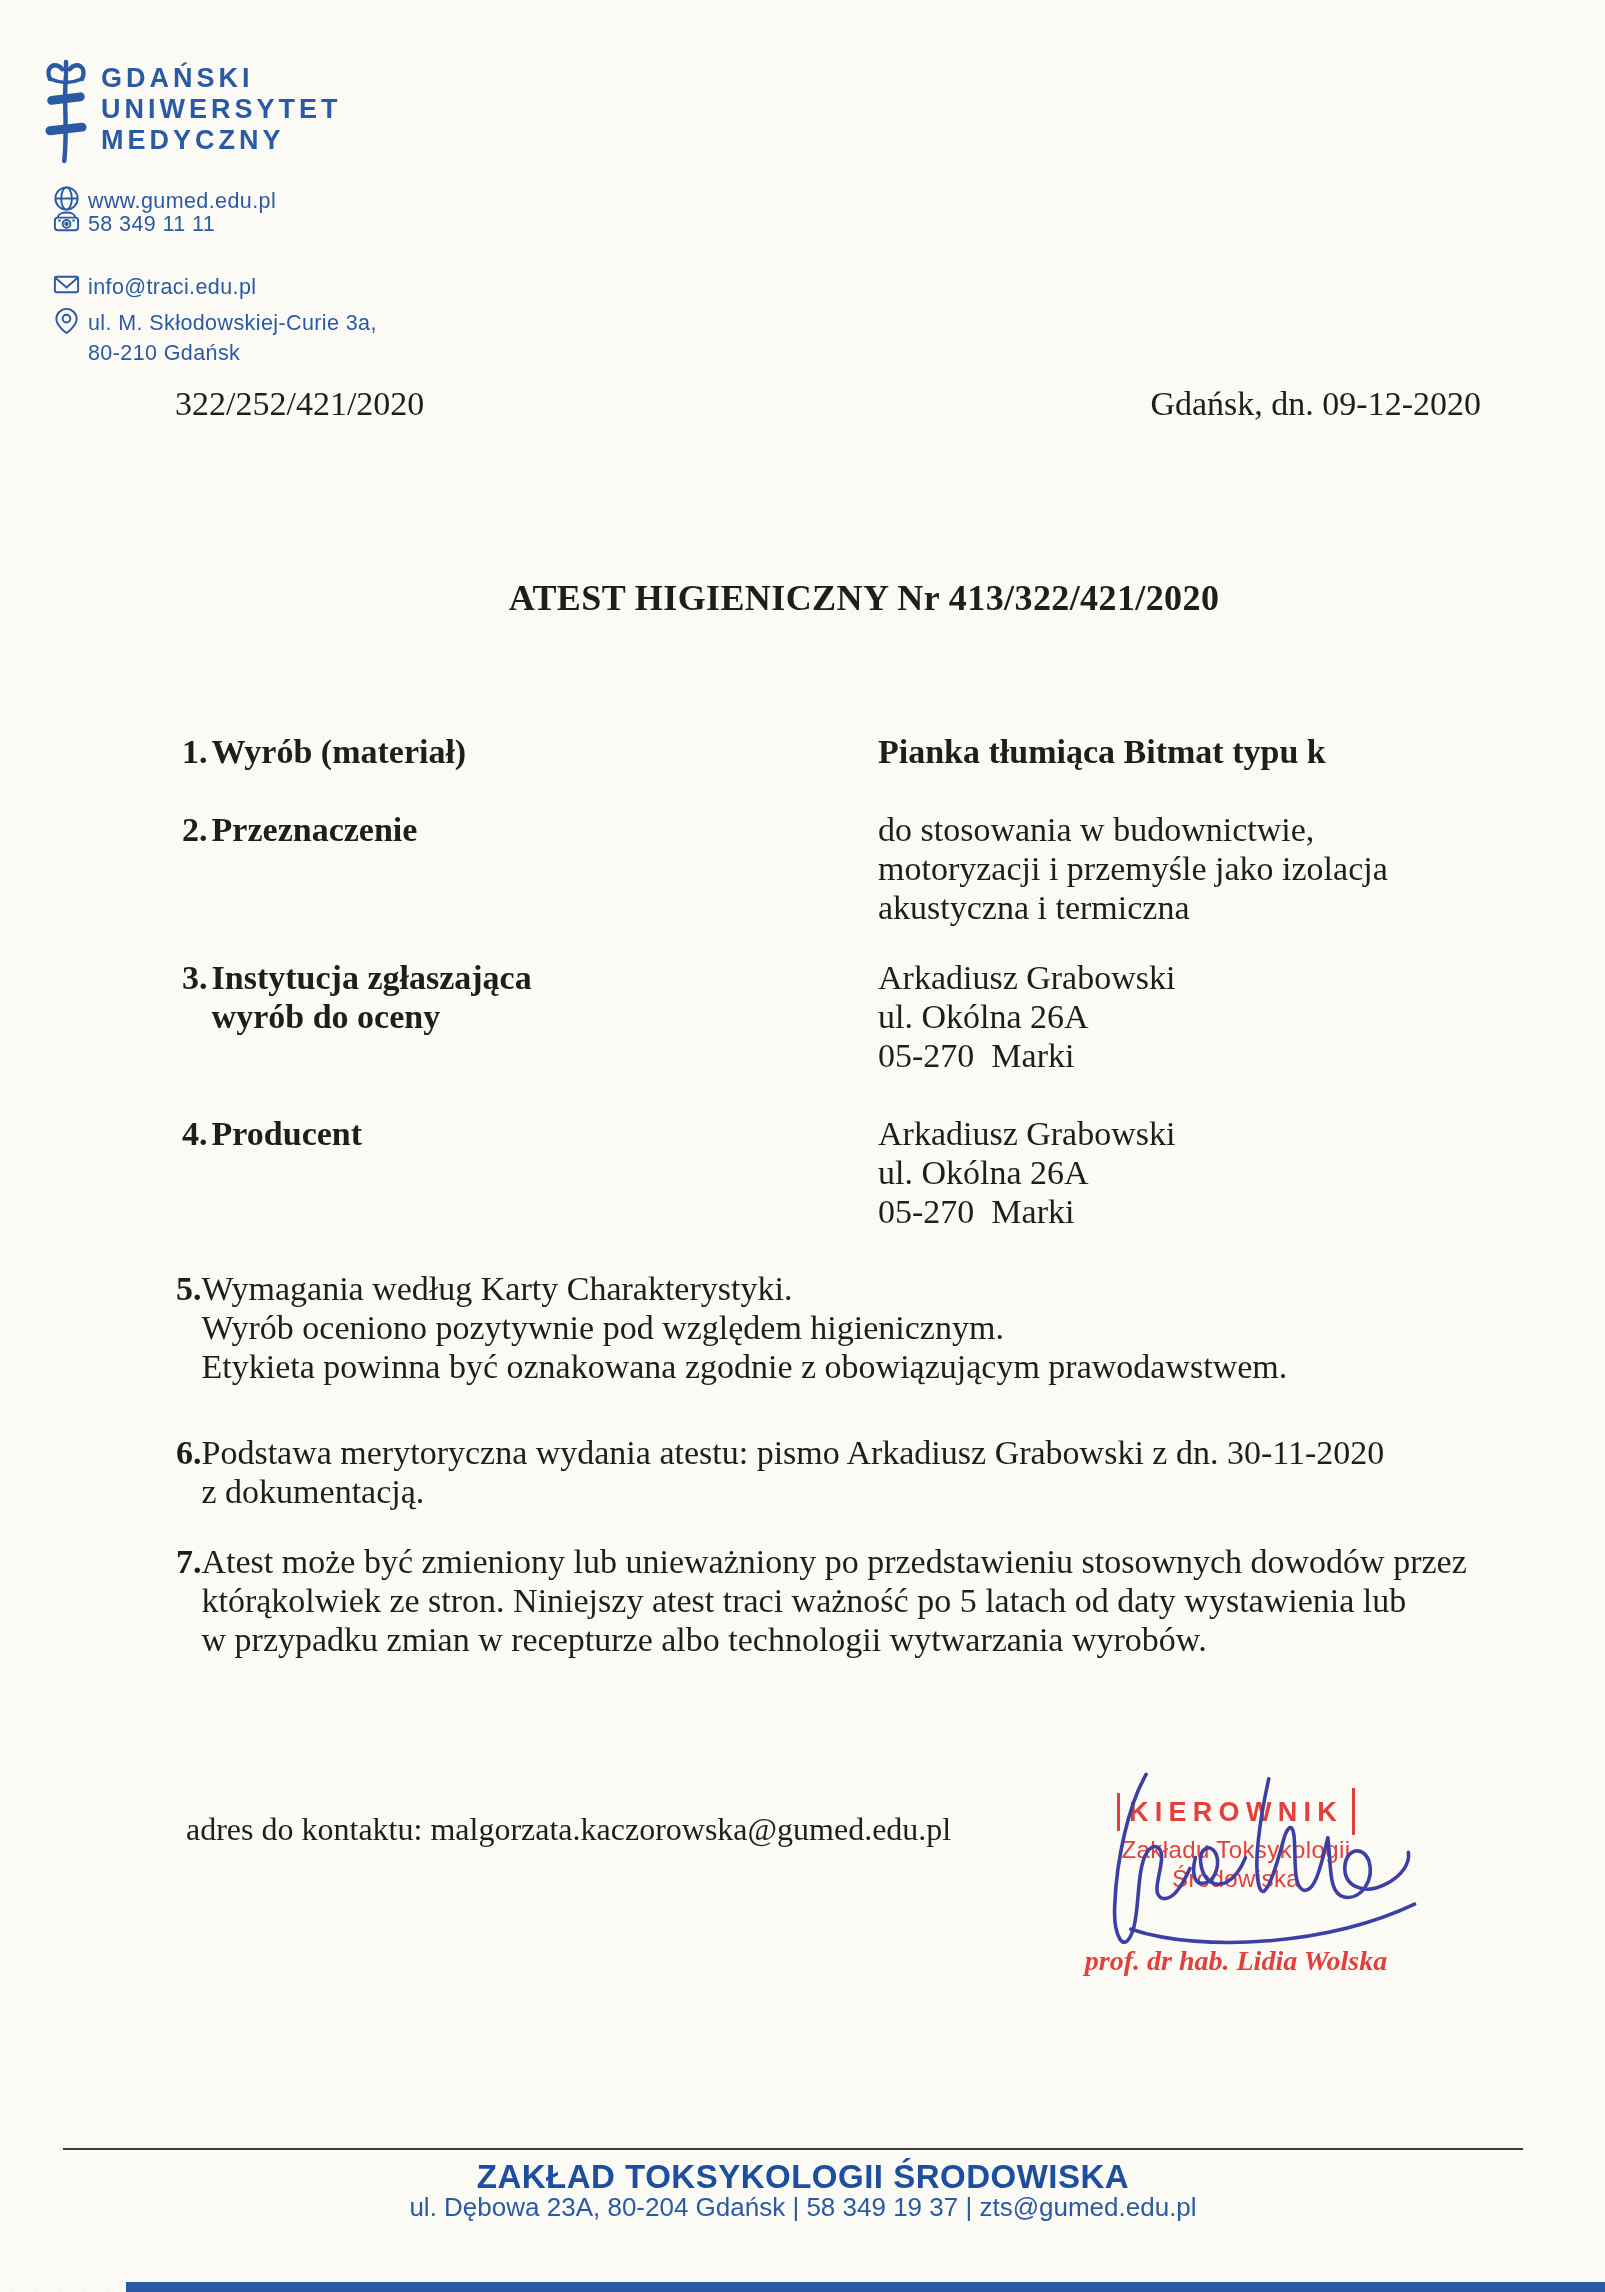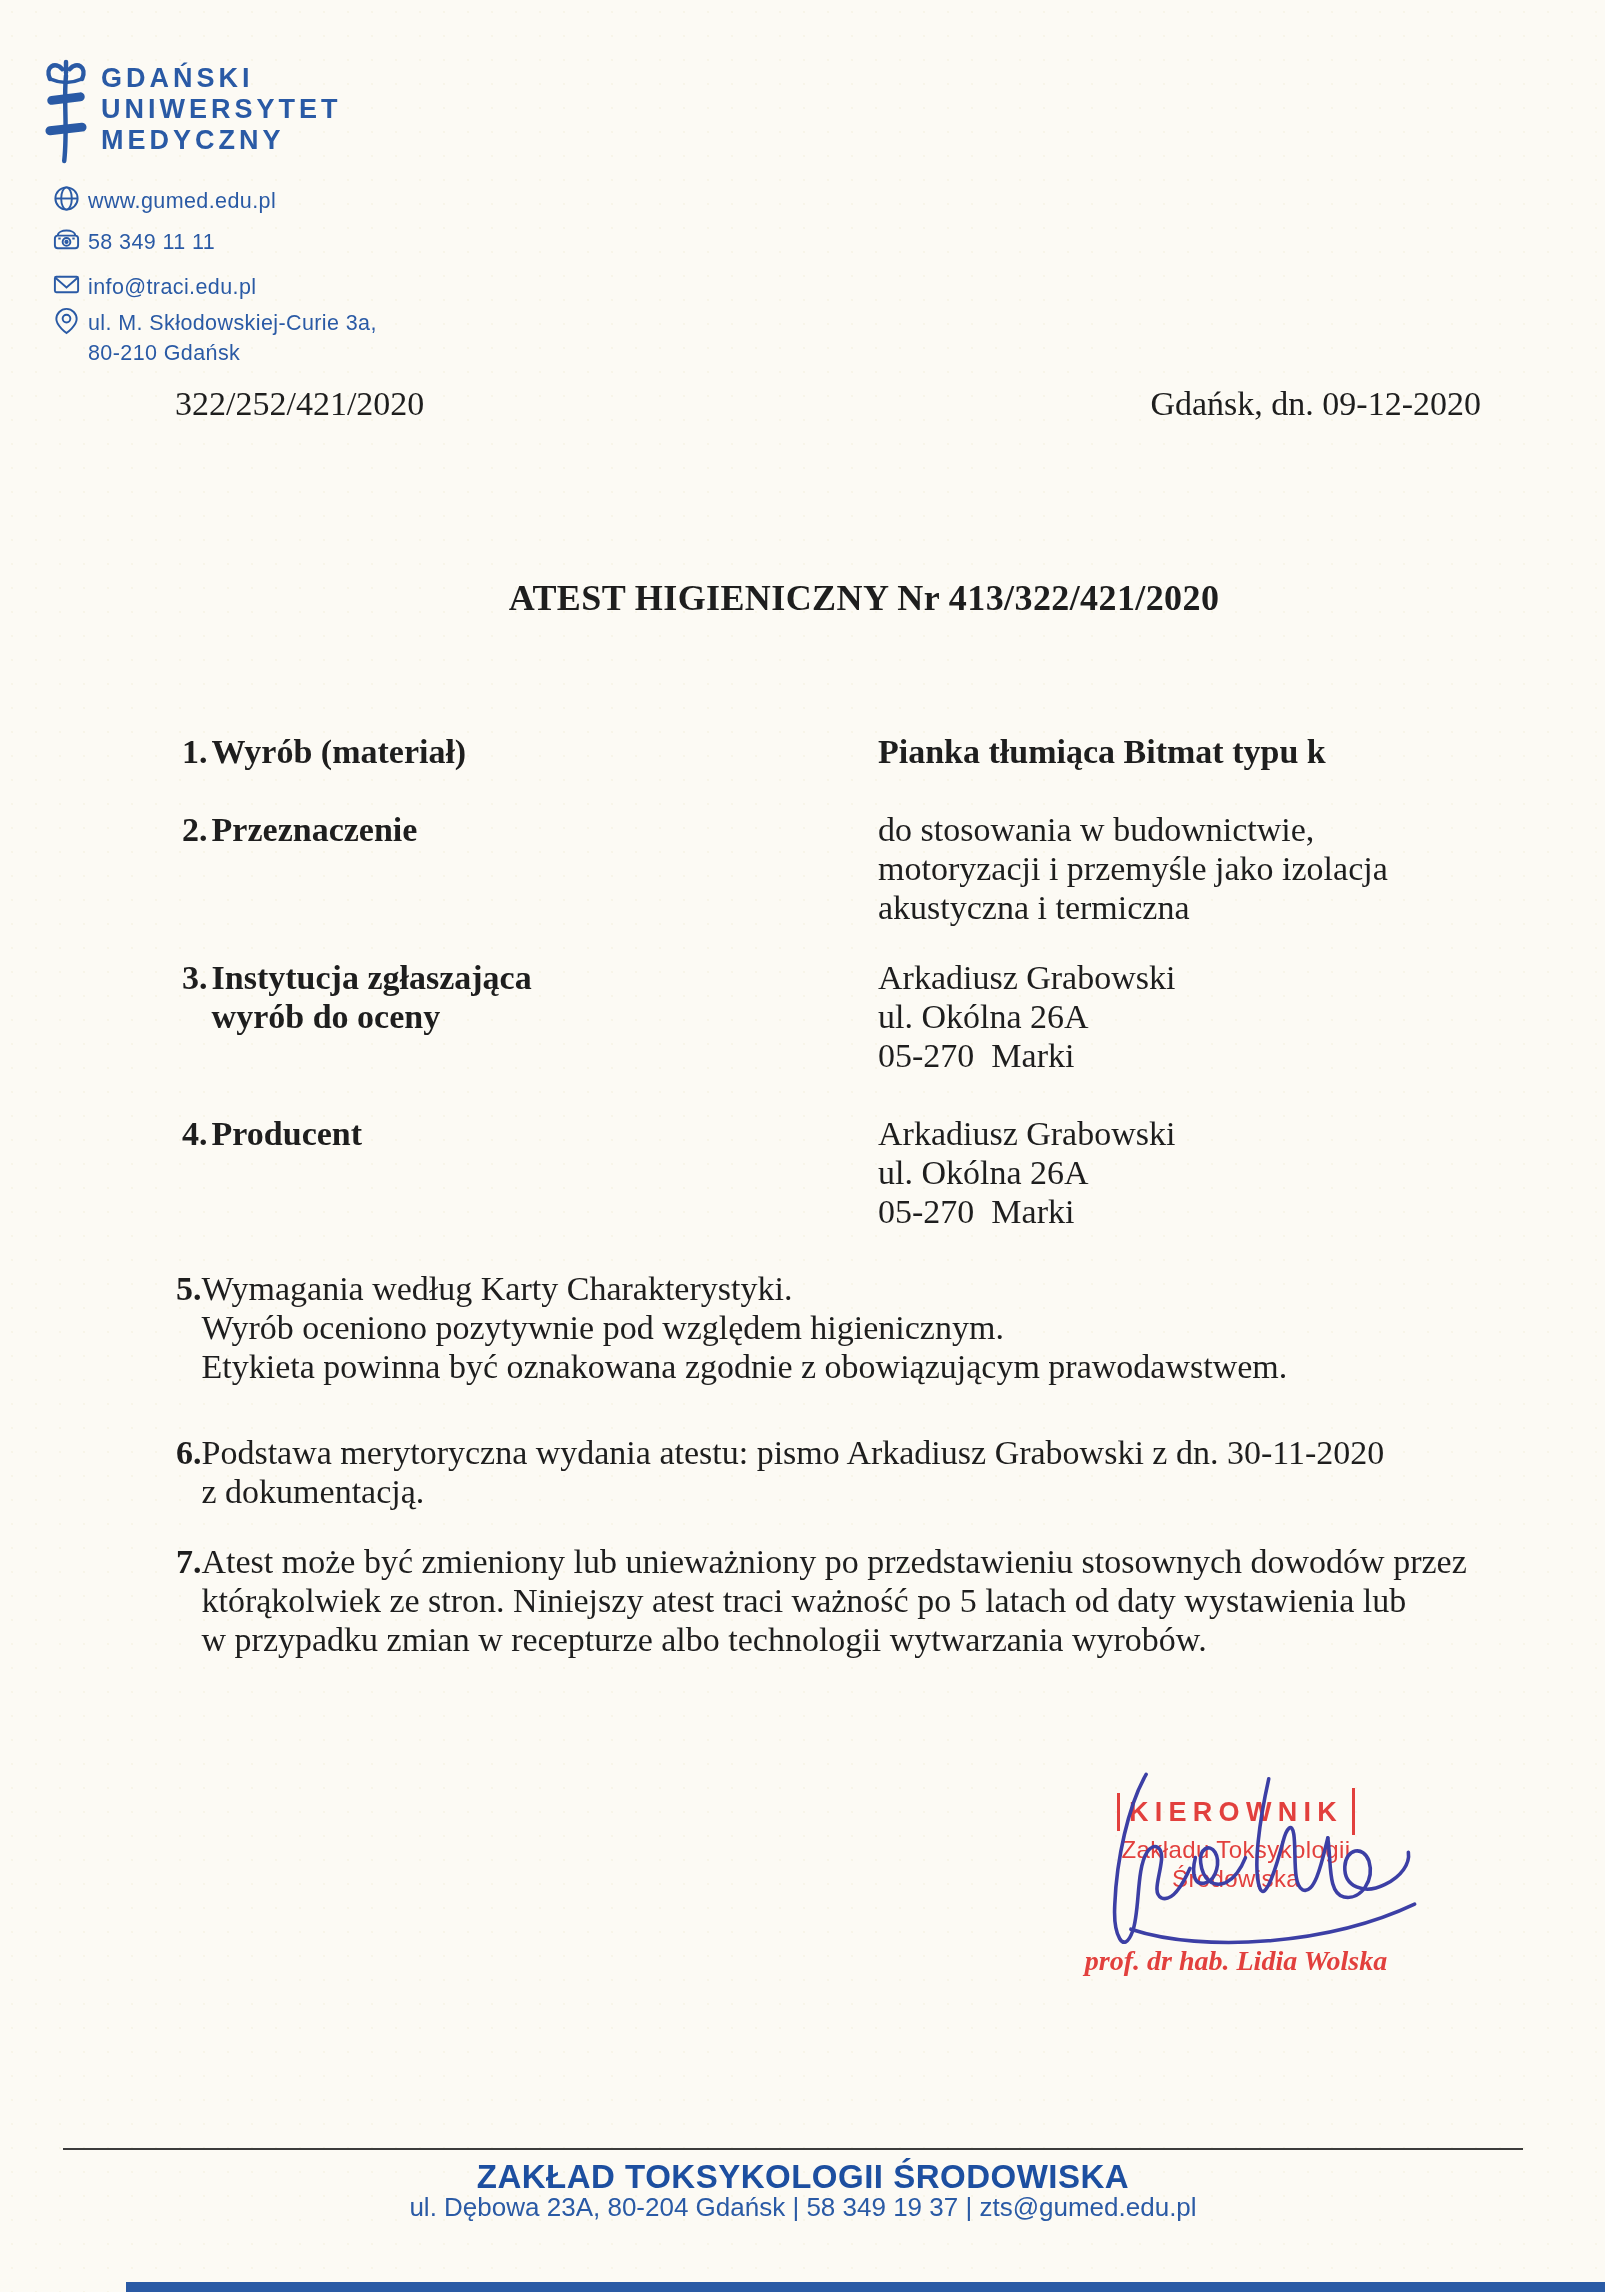--- a/index.html
+++ b/index.html
@@ -81,21 +81,21 @@
 
   <div class="c-row" style="top:184px">
     <svg class="c-icon" viewBox="0 0 30 30" fill="none" stroke="#2a5aa5" stroke-width="2">
       <circle cx="15" cy="15" r="11.5"></circle>
         <ellipse cx="15" cy="15" rx="5.5" ry="11.5"></ellipse>
         <line x1="3.5" y1="15" x2="26.5" y2="15"></line>
     </svg>
     <span class="c-text brand">www.gumed.edu.pl</span>
   </div>
 
-  <div class="c-row" style="top:225px">
+  <div class="c-row" style="top:207px">
     <svg class="c-icon" viewBox="0 0 30 30" fill="none" stroke="#2a5aa5" stroke-width="2">
       <path d="M6,11 C6,4 24,4 24,11"></path>
       <rect x="3" y="11" width="24" height="13" rx="3"></rect>
       <circle cx="15" cy="17.5" r="4"></circle>
         <circle cx="15" cy="17.5" r="1.2"></circle>
       <line x1="6.5" y1="14" x2="9" y2="14"></line>
         <line x1="21" y1="14" x2="23.5" y2="14"></line>
     </svg>
     <span class="c-text brand">58 349 11 11</span>
   </div>
@@ -190,20 +190,21 @@
 
   <div class="abs para" style="top:1542px">
     <span class="num">7.</span>
     <span>
       <span class="line" style="display:block">Atest może być zmieniony lub unieważniony po przedstawieniu stosownych dowodów przez</span>
       <span class="line" style="display:block">którąkolwiek ze stron. Niniejszy atest traci ważność po 5 latach od daty wystawienia lub</span>
       <span class="line" style="display:block">w przypadku zmian w recepturze albo technologii wytwarzania wyrobów.</span>
     </span>
   </div>
 
+  <div class="abs contact-line">adres do kontaktu: malgorzata.kaczorowska@gumed.edu.pl</div>
 
   <div class="abs stamp">
     <div class="stamp-role">
       <span class="stamp-bar"></span>
         <span>KIEROWNIK</span>
         <span class="stamp-bar" style="height:47px"></span>
     </div>
     <div class="stamp-unit">Zakładu Toksykologii Środowiska</div>
     <div class="stamp-signer">prof. dr hab. Lidia Wolska</div>
   </div>

